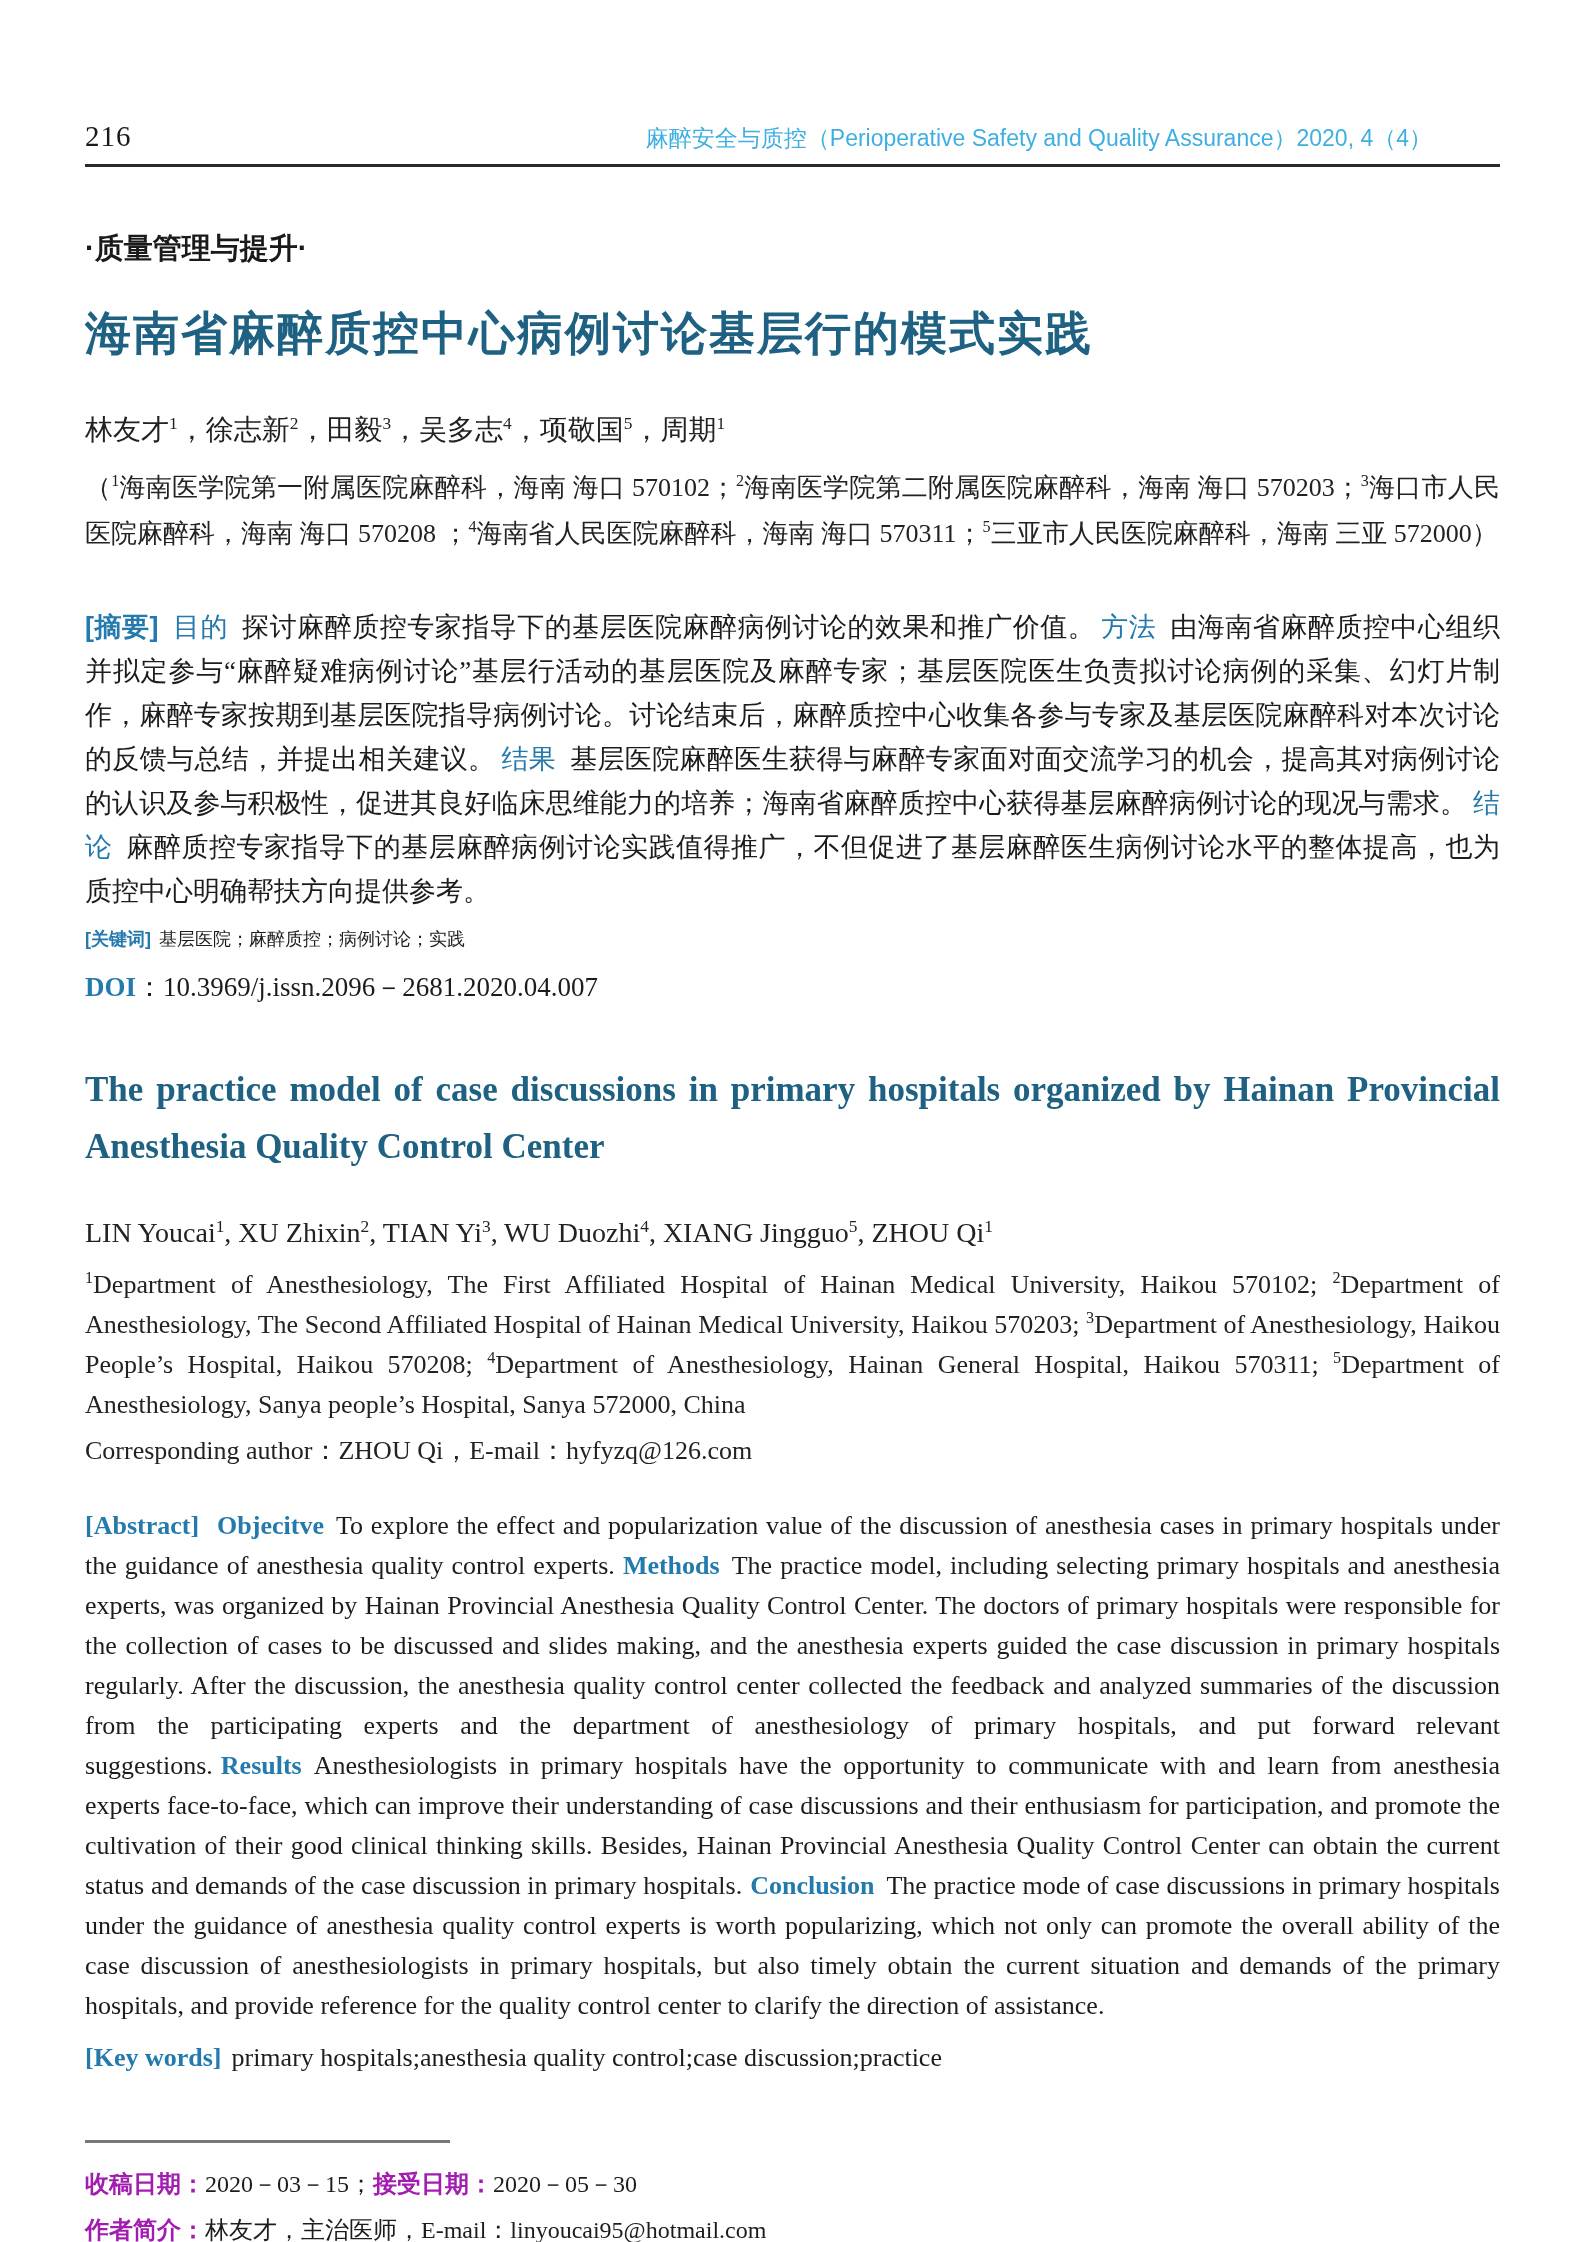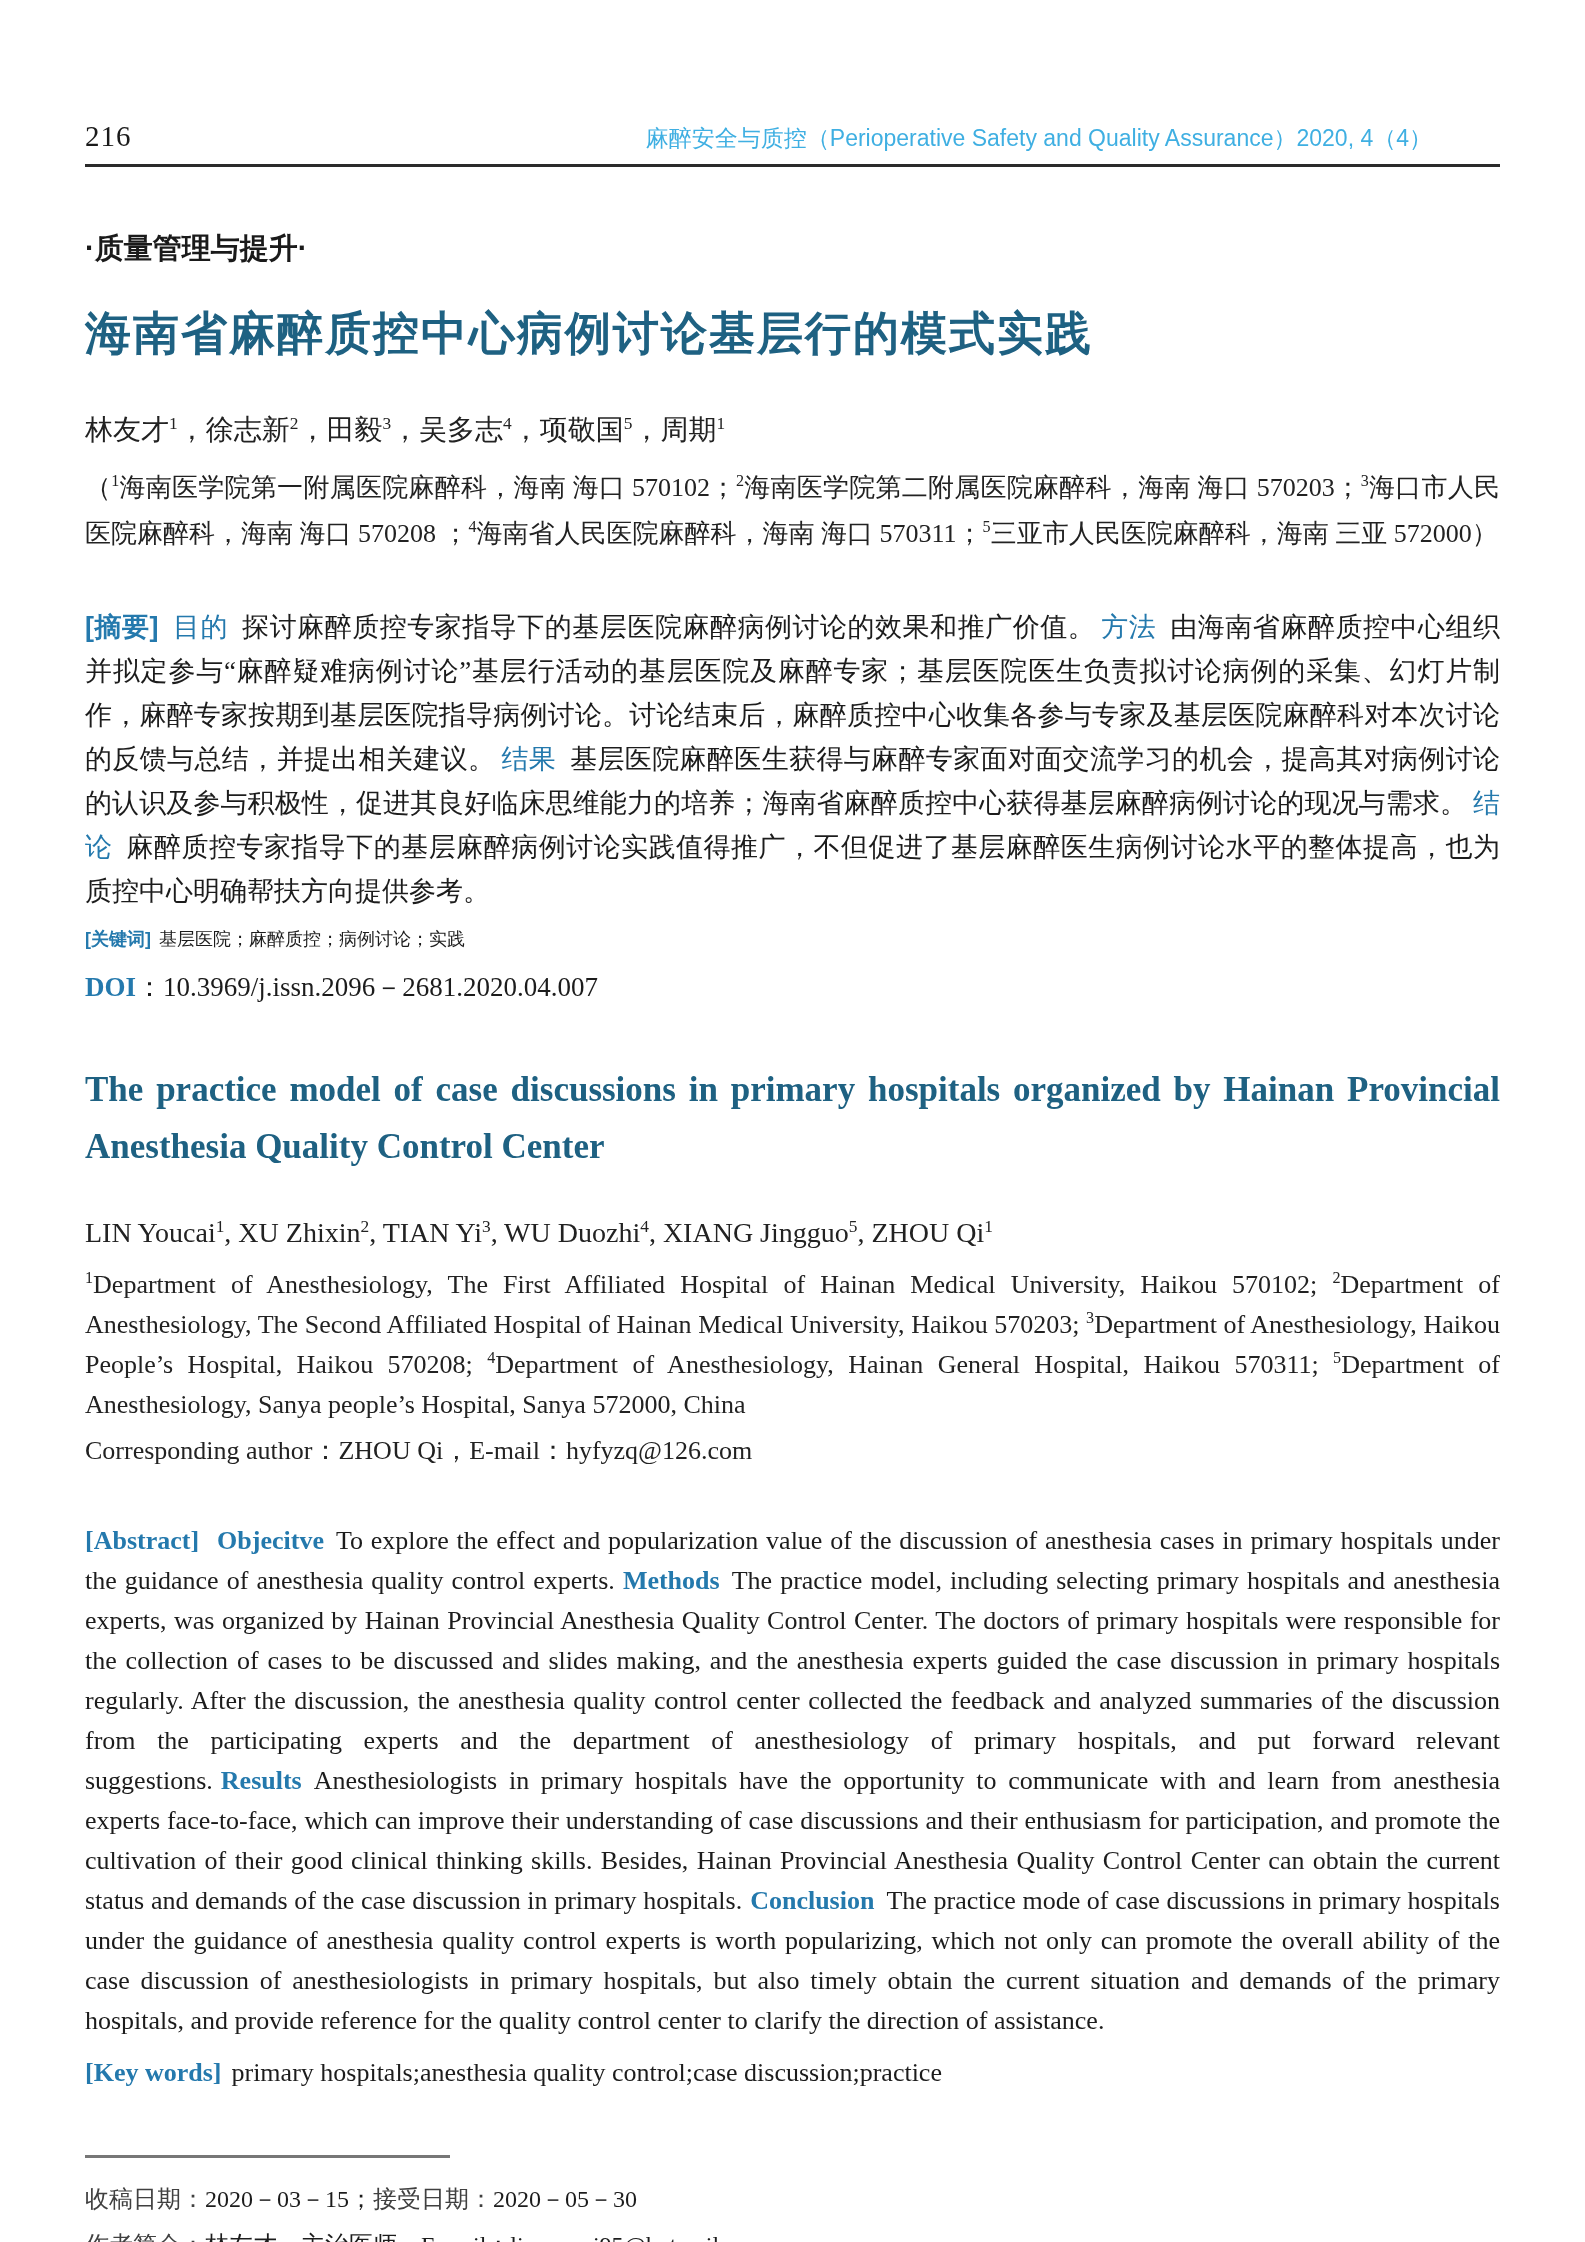--- a/index.html
+++ b/index.html
@@ -112,21 +112,21 @@
     text-align: justify;
     color: #222222;
   }
   .corresponding {
     margin-top: 6px;
     font-size: 26px;
     line-height: 40px;
     color: #222222;
   }
   .abstract-en {
-    margin-top: 50px;
+    margin-top: 35px;
     font-size: 26px;
     line-height: 40px;
     text-align: justify;
     color: #1c1c1c;
   }
   .keywords-en {
     margin-top: 12px;
     font-size: 26px;
     line-height: 40px;
     color: #1c1c1c;
@@ -165,22 +165,22 @@
     font-weight: bold;
     color: #2479ad;
     margin: 0 12px 0 8px;
   }
   .run-doilabel {
     font-weight: bold;
     color: #2479ad;
   }
   .run-flabel {
     font-family: "Liberation Sans", "DejaVu Sans", sans-serif;
-    font-weight: normal;
-    color: #404040;
+    font-weight: bold;
+    color: #a21caf;
   }
   .run-sup {
     font-size: 0.62em;
     line-height: 0;
   }
 </style>
 </head>
 <body>
 
 <div class="page">

